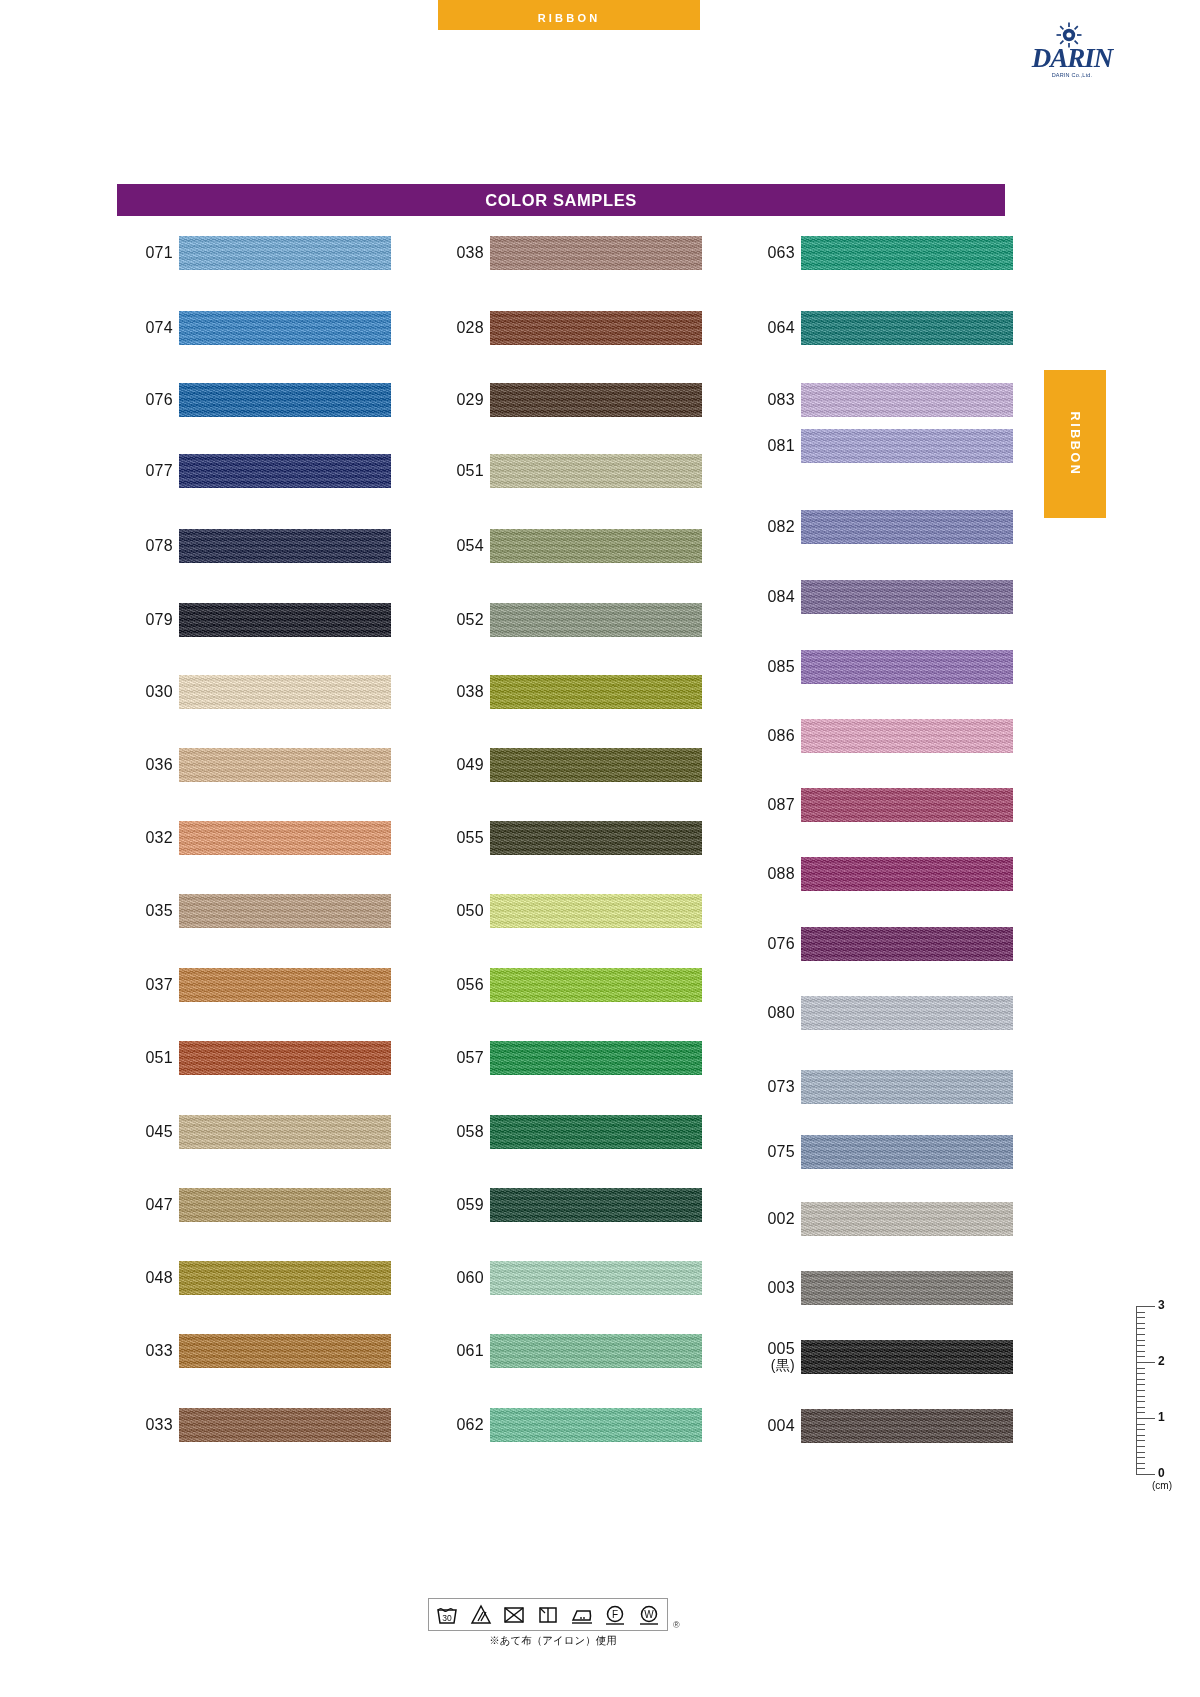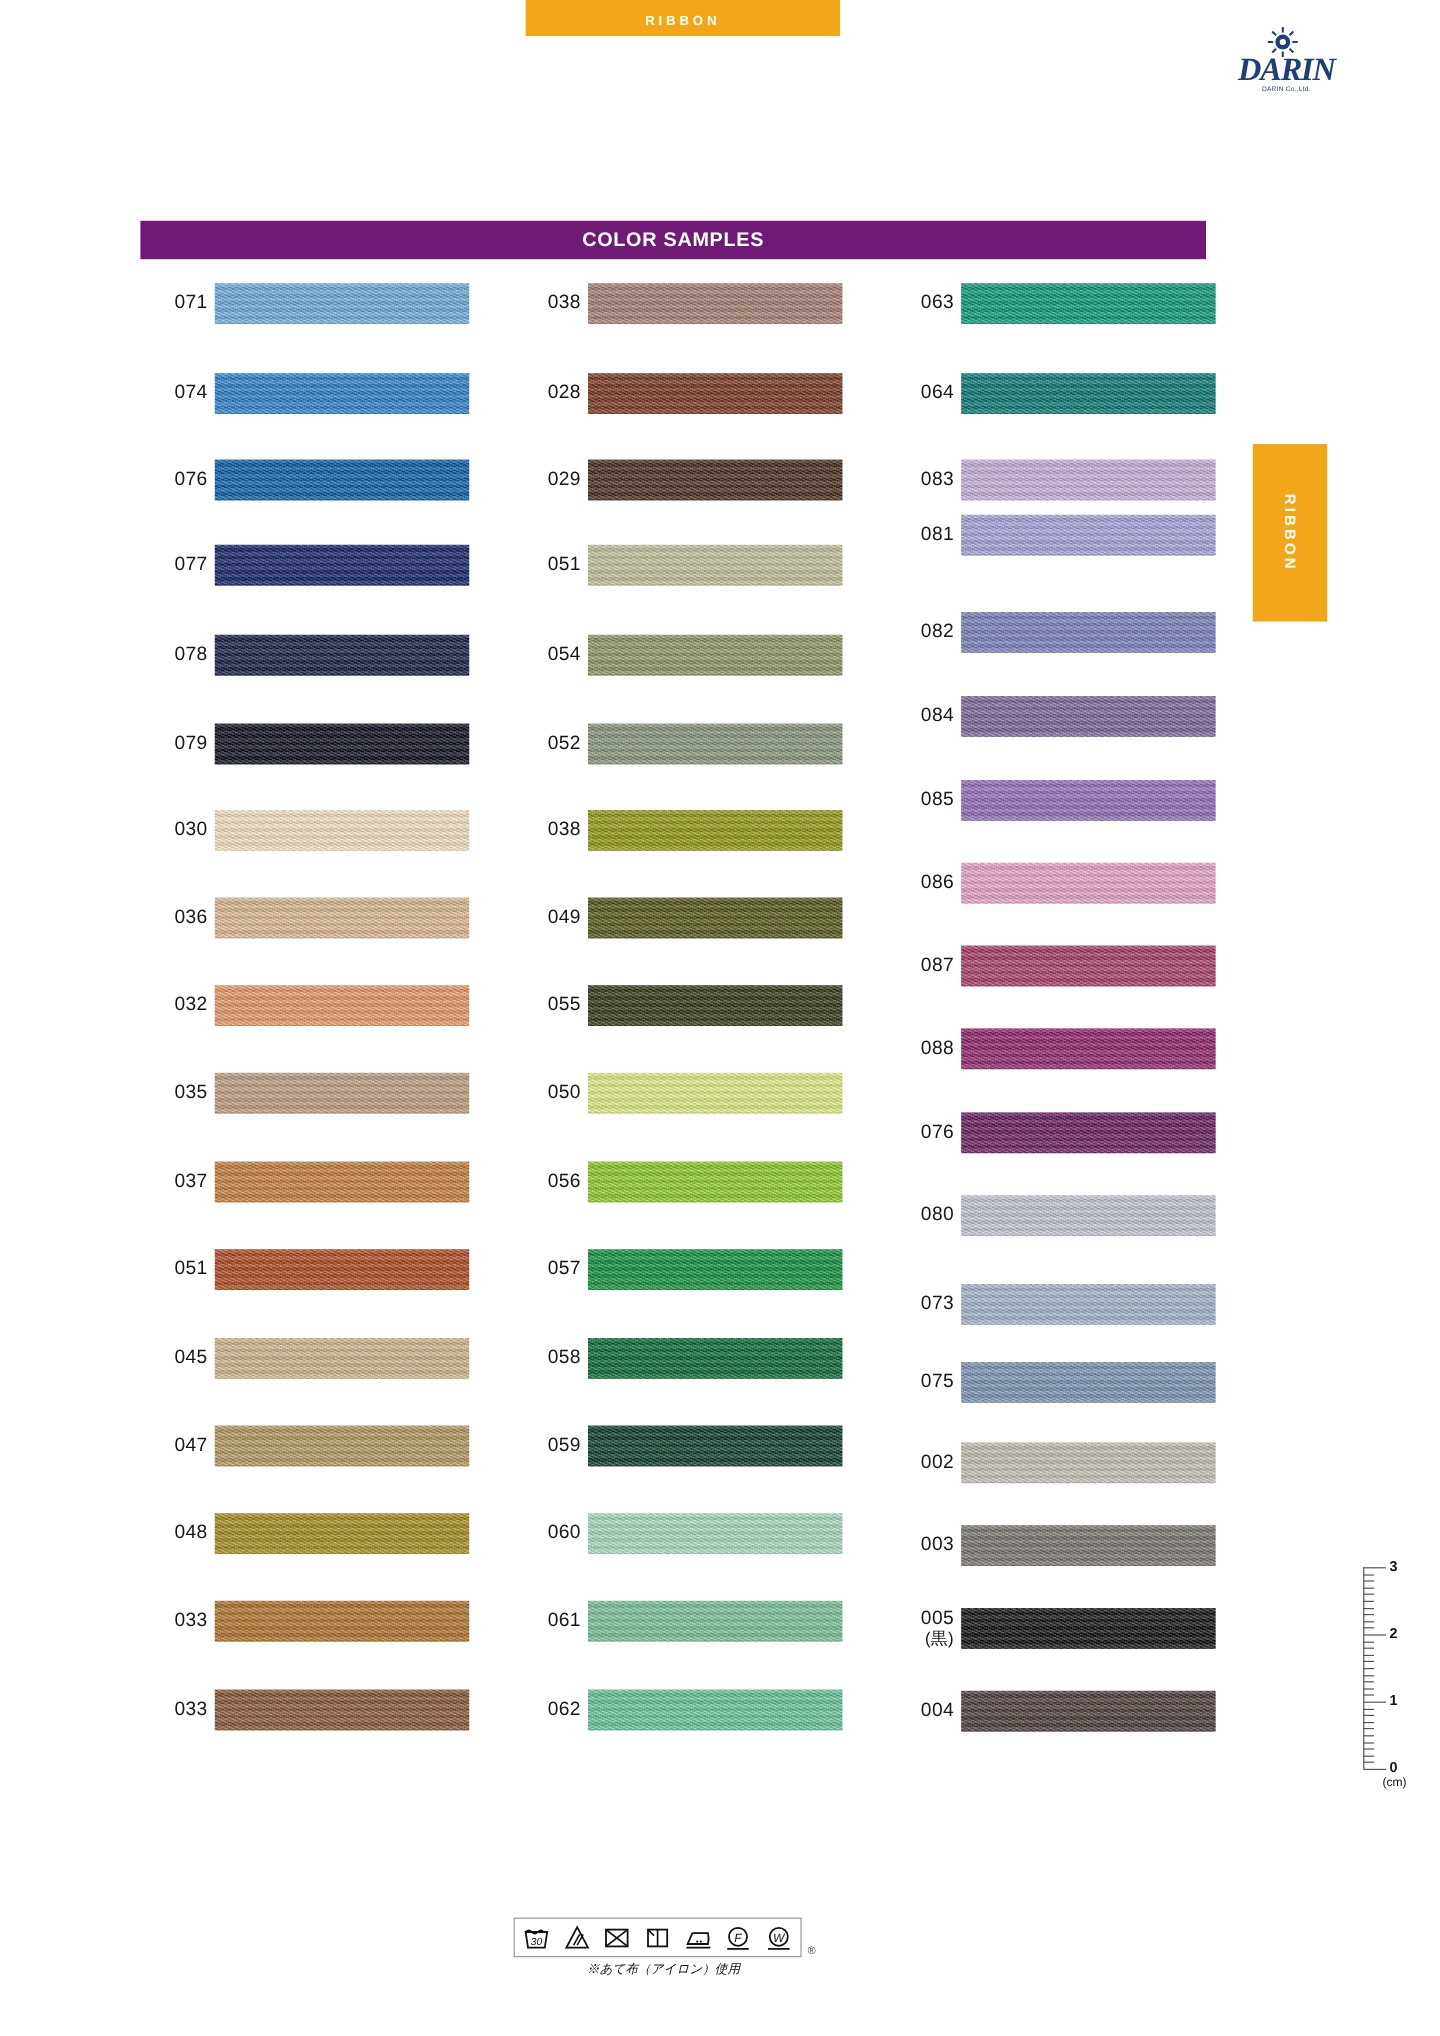--- a/index.html
+++ b/index.html
@@ -77,21 +77,21 @@
         rgba(0,0,0,.06) 1px, rgba(0,0,0,.06) 2.4px);
   }
   .chip-band{
     position:absolute;left:0;top:0;right:0;bottom:0;
     background-image:repeating-linear-gradient(to bottom,
       rgba(255,255,255,.10) 0px, rgba(255,255,255,.10) 3px,
       rgba(0,0,0,.05) 3px, rgba(0,0,0,.05) 6px);
   }
 
   
-  #care{position:absolute;left:428px;top:1598px;width:260px;height:60px;font-style:italic;}
+  #care{position:absolute;left:428px;top:1598px;width:260px;height:60px;}
   #care-box{
     position:absolute;left:0;top:0;width:240px;height:33px;
     border:1px solid #9a9a9a;display:flex;align-items:center;
     justify-content:space-between;padding:0 5px;box-sizing:border-box;
   }
   .care-sym{width:26px;height:25px;position:relative;}
   #care-note{
     position:absolute;left:10px;top:36px;width:230px;text-align:center;
     font-size:10.5px;color:#111;
   }

